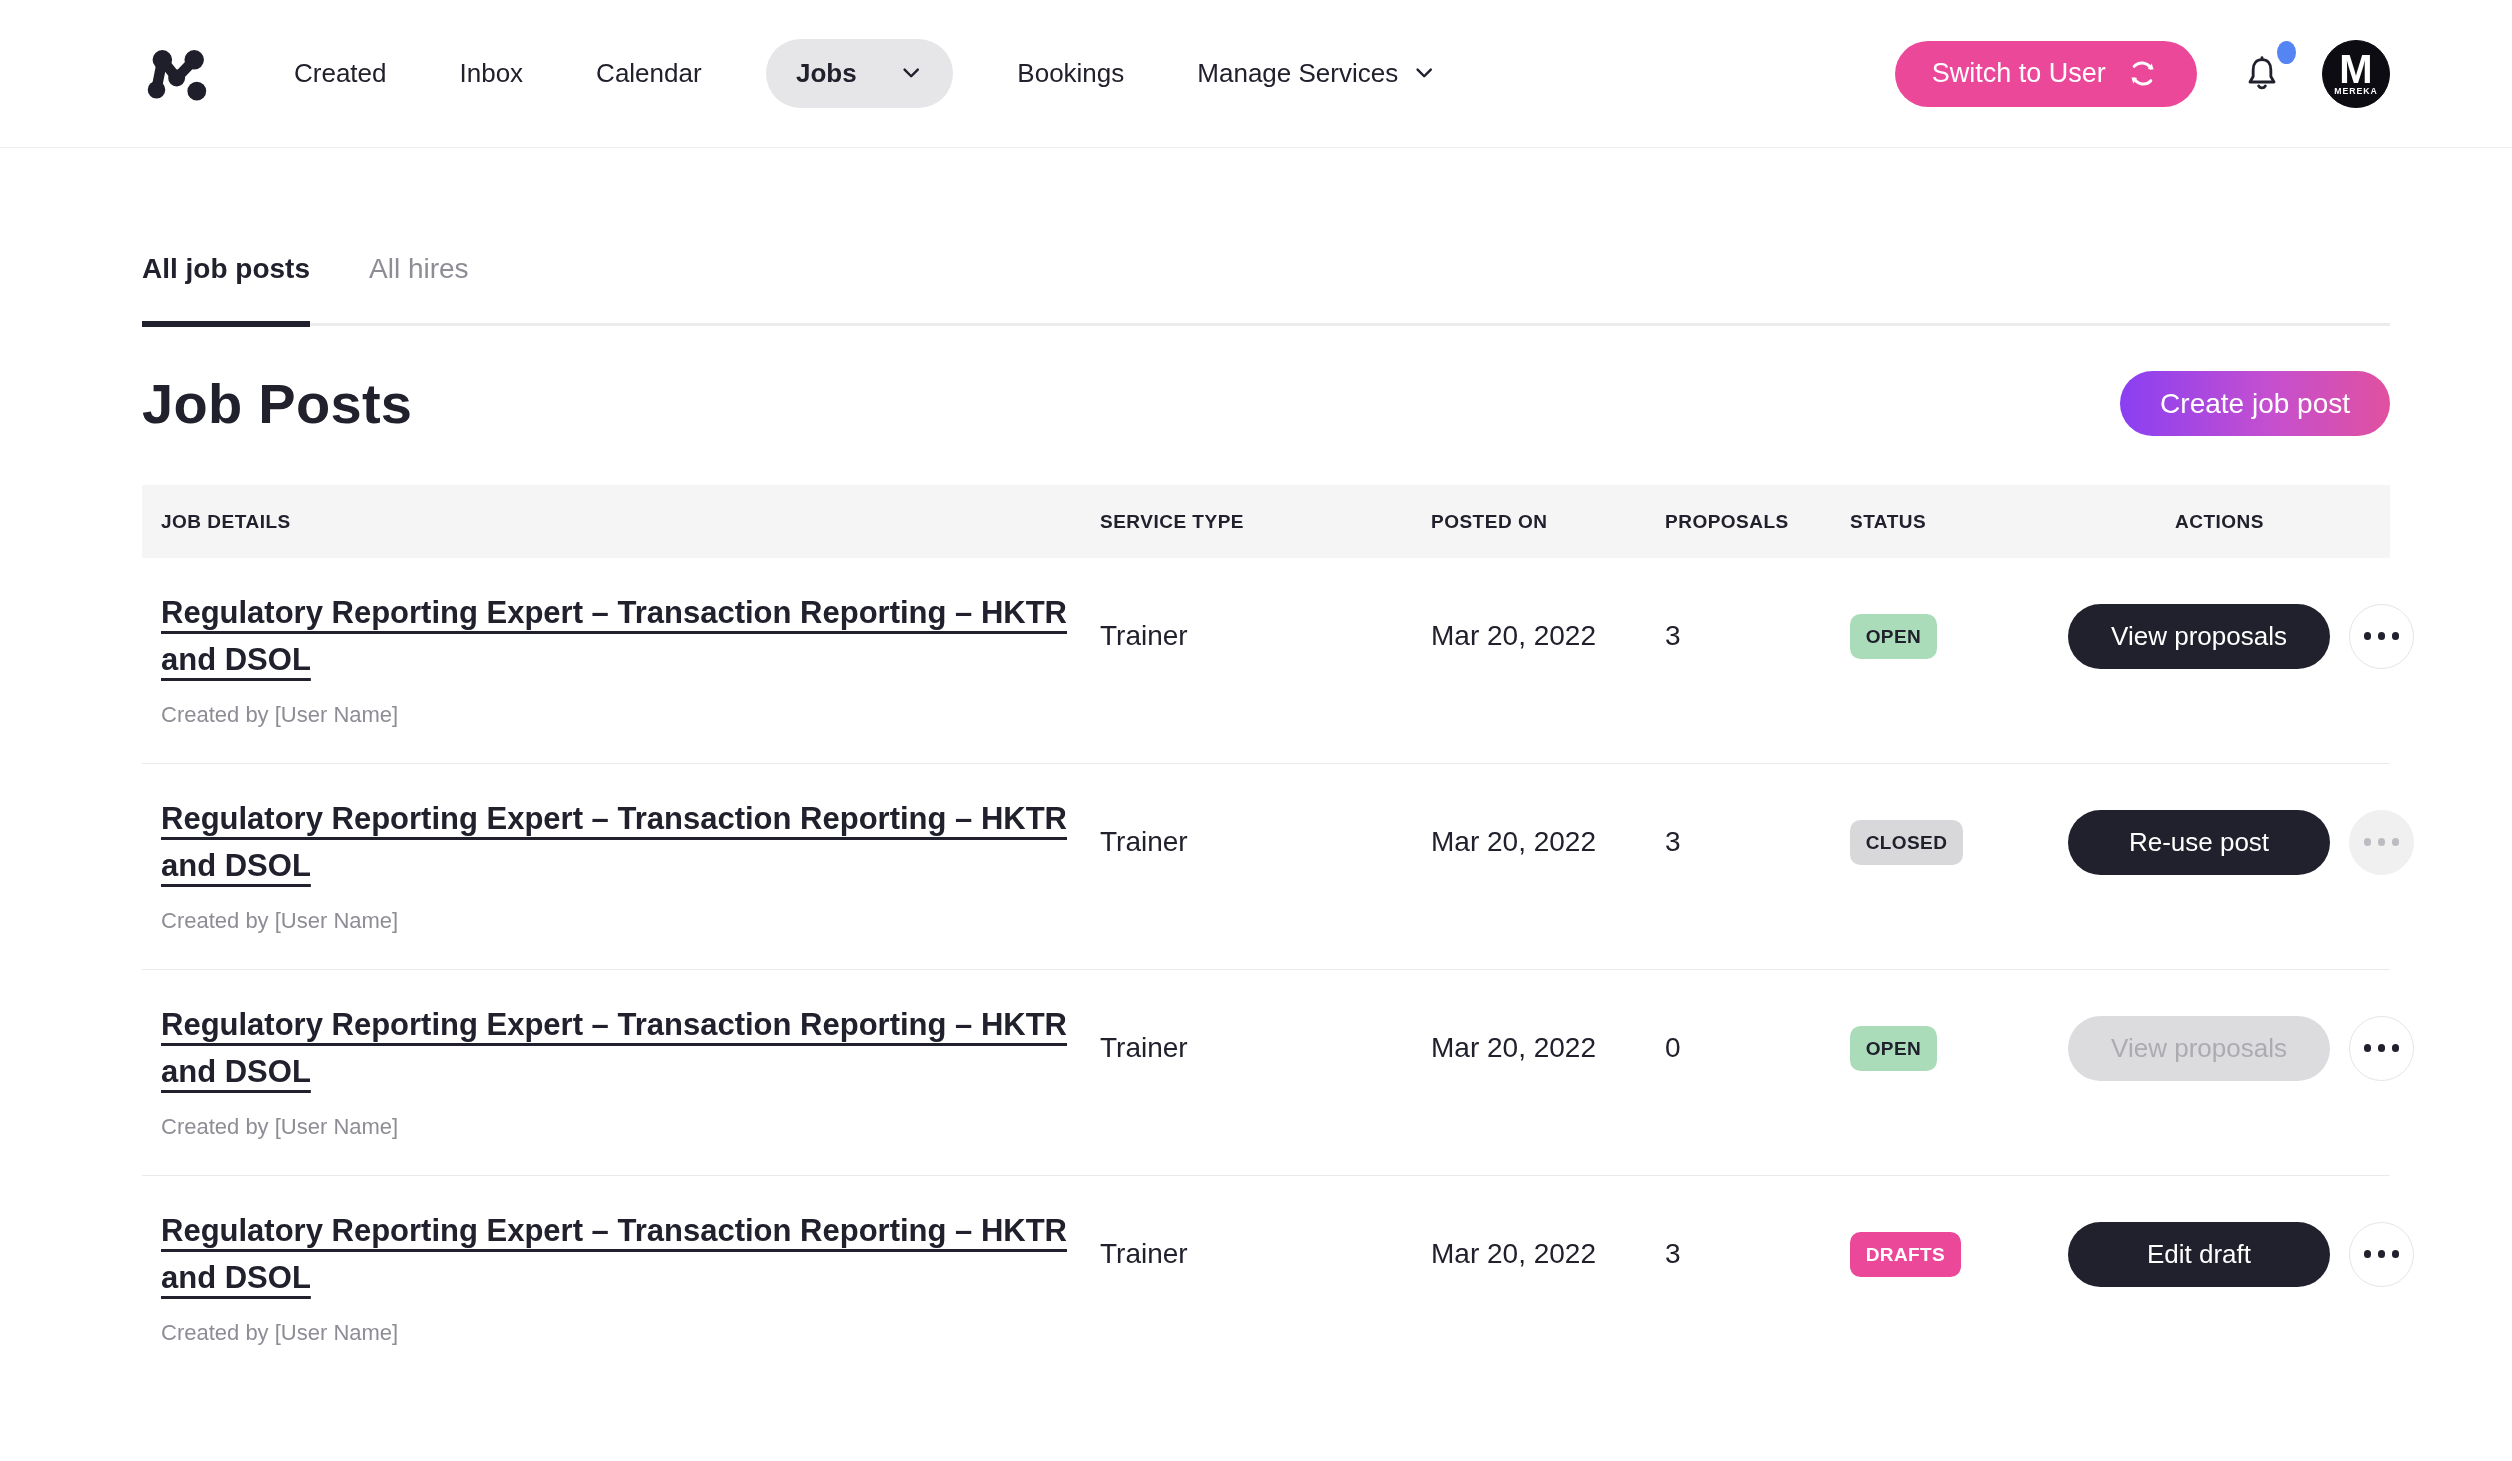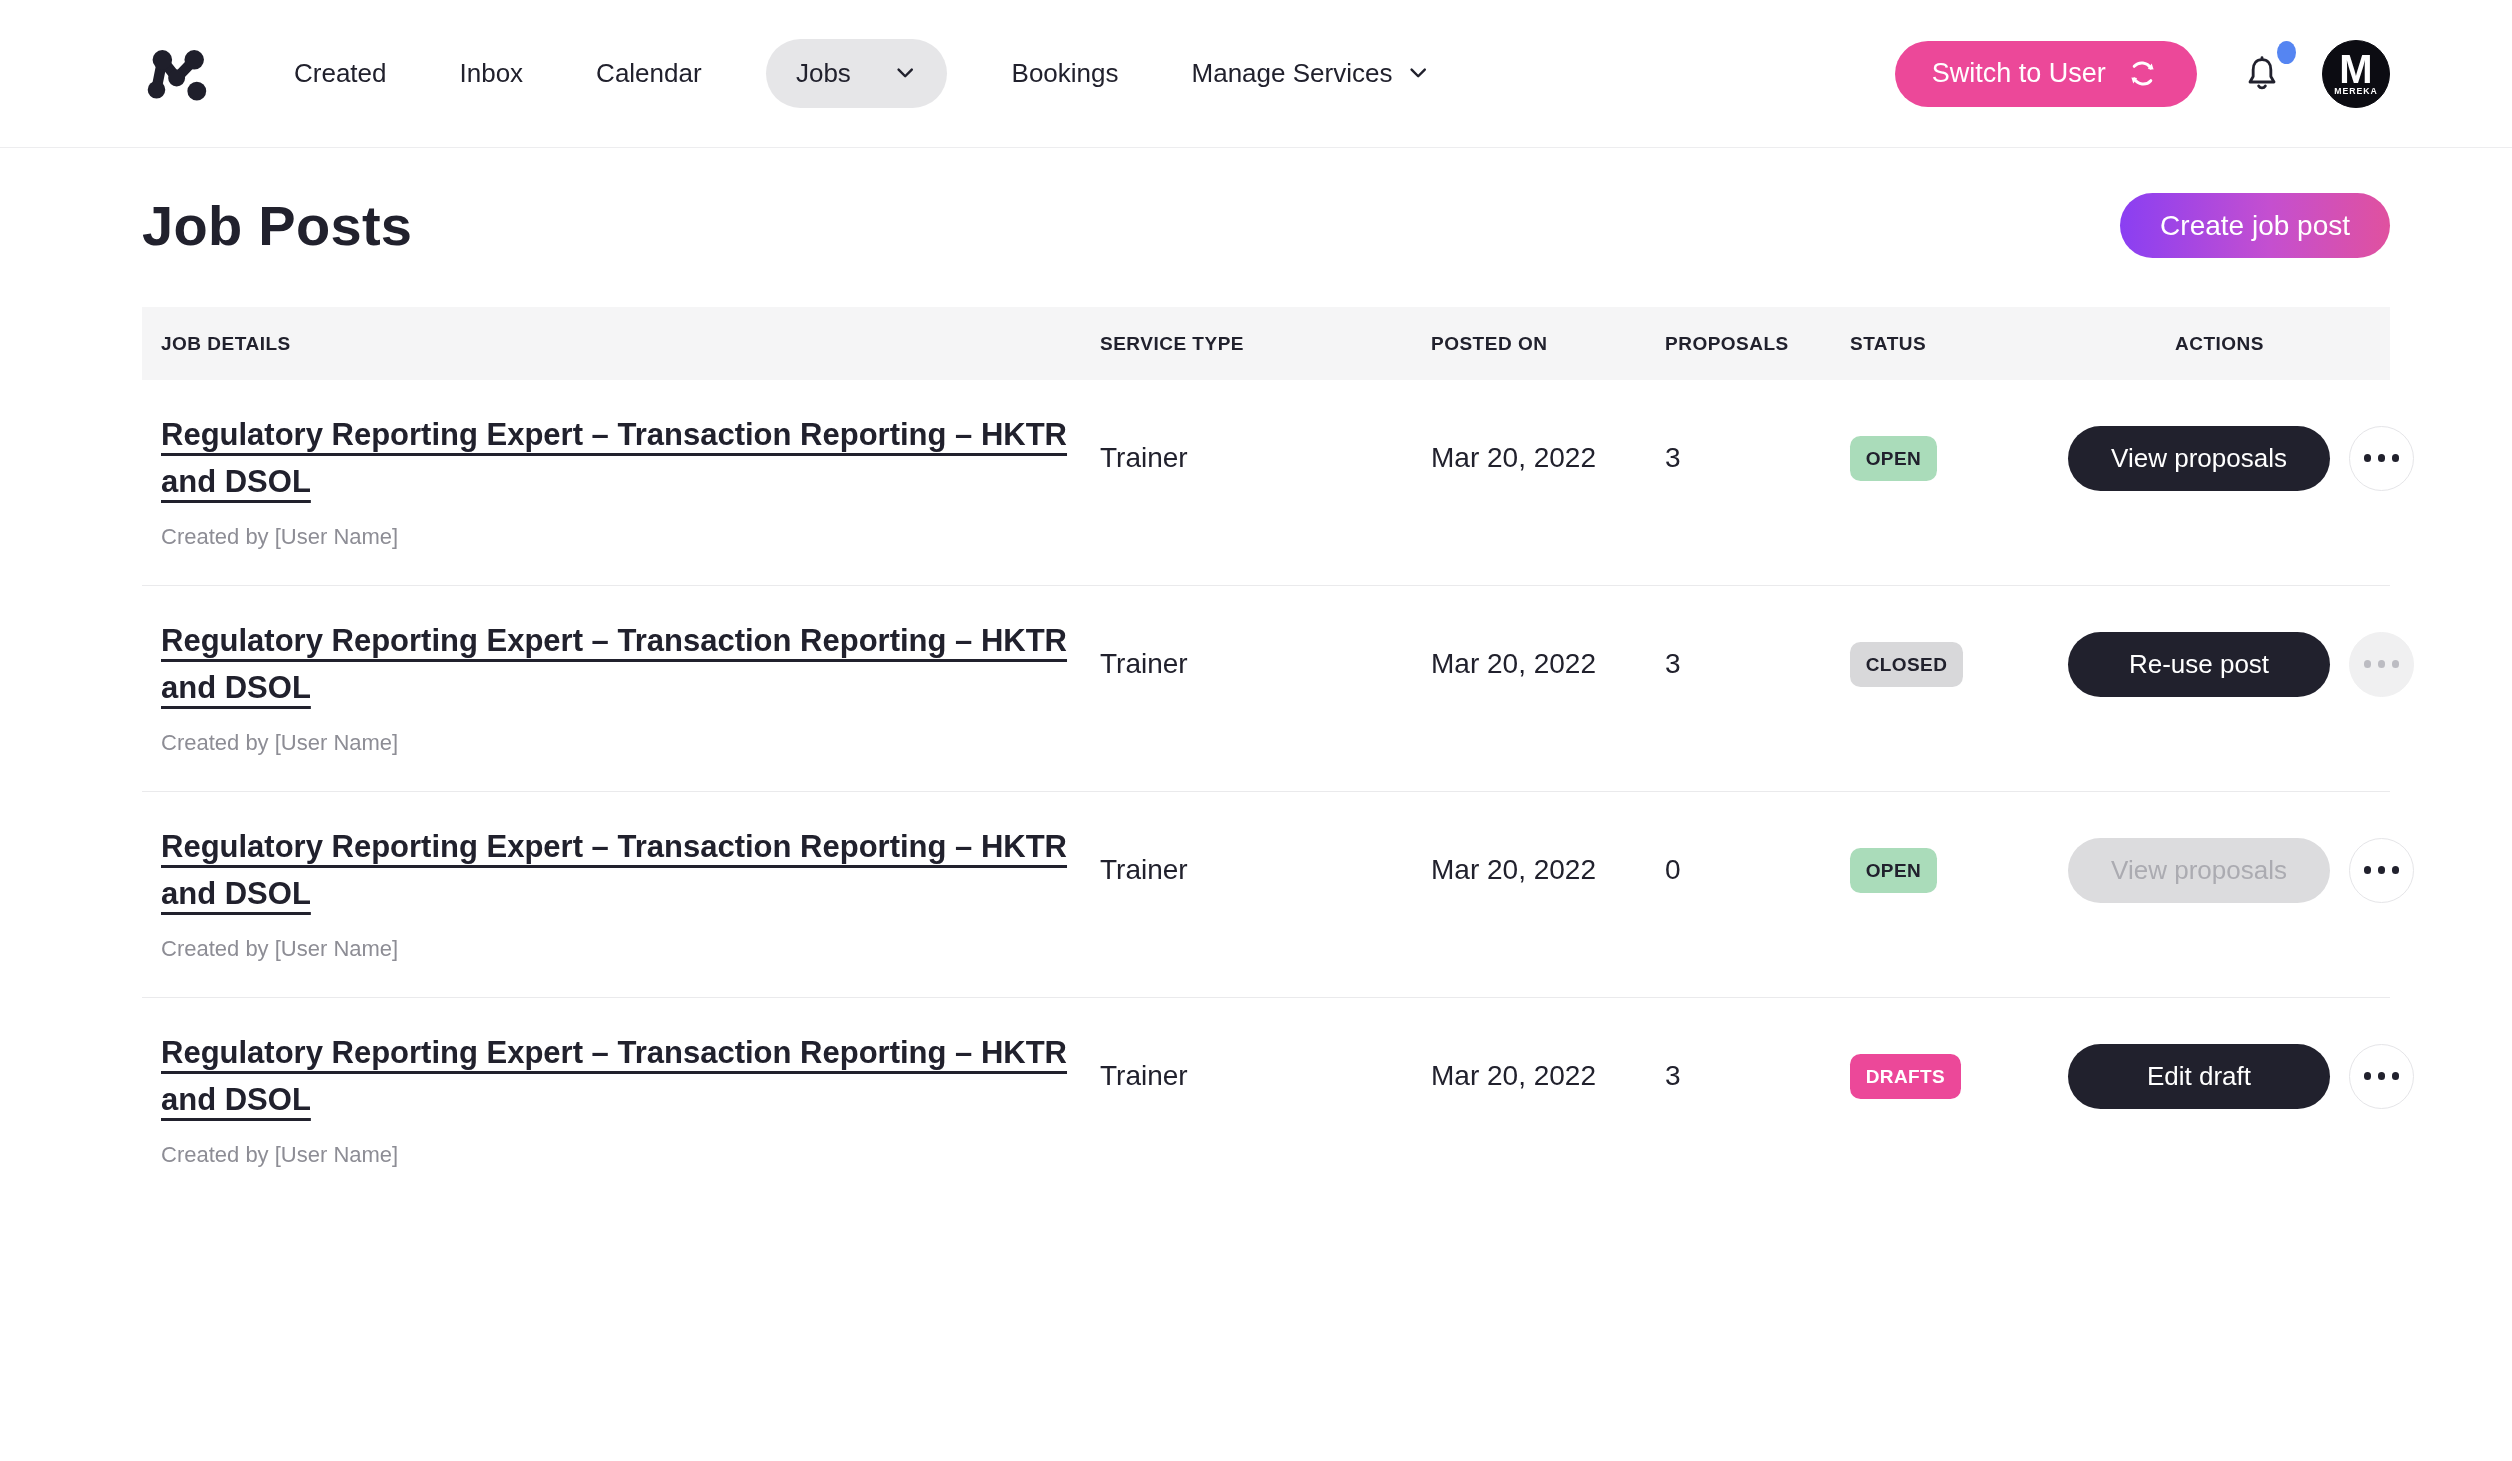--- a/index.html
+++ b/index.html
@@ -16,21 +16,21 @@
     padding:0 122px 0 142px;
     border-bottom:1.7px solid #ededef;
     background:#fff;
   }
   .logo { width:68px; height:65px; display:block; cursor:pointer; }
   .navlist { display:flex; align-items:center; gap:73px; margin-left:84px; }
   .nav-item {
     font-size:26px; font-weight:500; color:#21212d; text-decoration:none;
     display:flex; align-items:center; gap:14px; cursor:pointer; white-space:nowrap;
   }
-  .nav-pill { background:#e6e6e8; border-radius:42px; padding:19px 30px; font-weight:400; margin:0 -8.7px;gap:42px; }
+  .nav-pill { background:#e6e6e8; border-radius:42px; padding:19px 30px; font-weight:700; margin:0 -8.7px;gap:42px; }
   .chev { width:24.4px; height:24.4px; }
   .nav-right { margin-left:auto; display:flex; align-items:center; gap:40px; }
   .switch-btn {
     height:66px; background:#ec4899; color:#fff; border:none; border-radius:37px;
     padding:0 37px; font-size:27px; font-family:inherit;
     display:flex; align-items:center; gap:19px; cursor:pointer;
   }
   .sync-ic { width:35px; height:35px; }
   .bell-wrap { position:relative; cursor:pointer; margin-left:5.2px; }
   .bell-ic { width:40px; height:40px; display:block; }
@@ -178,20 +178,24 @@
 
     <div class="avatar">
       <span class="avatar-m">M</span>
       <span class="avatar-brand">MEREKA</span>
     </div>
   </div>
 </header>
 
 <main>
 
+  <div class="tabs">
+    <div class="tab active">All job posts</div>
+    <div class="tab">All hires</div>
+  </div>
 
   <div class="page-head">
     <h1 class="page-title">Job Posts</h1>
     <button class="create-btn">Create job post</button>
   </div>
 
   <div class="table">
 
     <div class="thead">
       <div class="th">JOB DETAILS</div>

